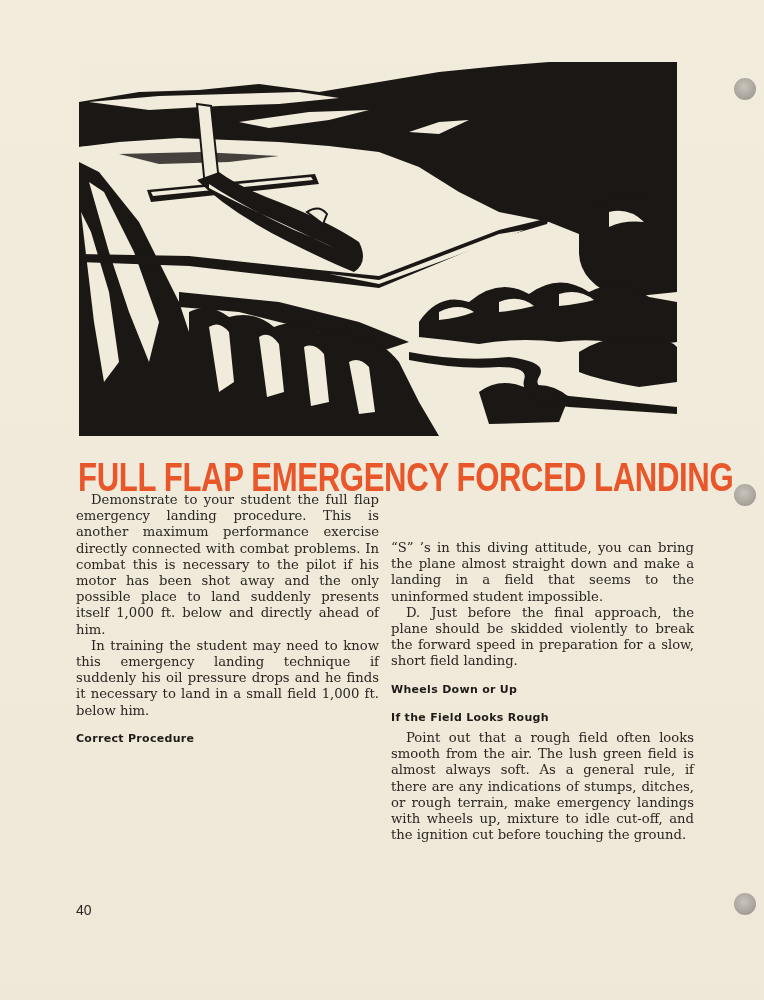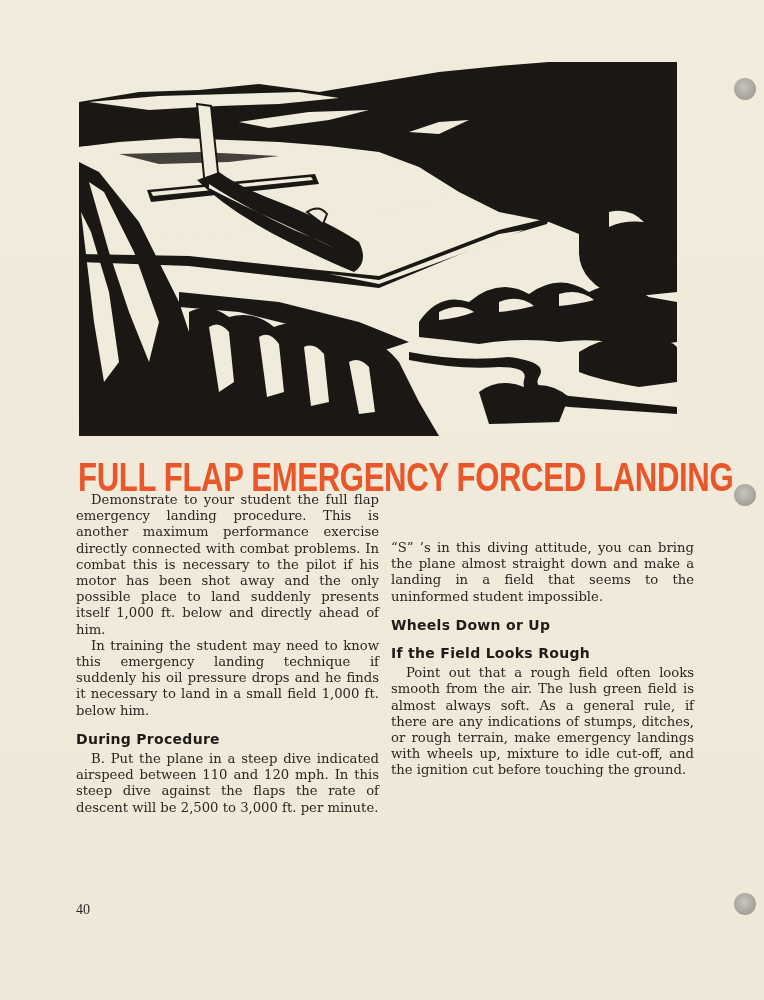--- a/index.html
+++ b/index.html
@@ -28,26 +28,26 @@
       color: #e8562a; white-space: nowrap;
       transform: scaleX(0.76); transform-origin: left center;
       text-transform: uppercase;
     }
     .col { position: absolute; top: 492px; width: 303px; font-size: 13.2px; line-height: 16.2px; }
     .col.left { left: 76px; }
     .col.right { left: 391px; }
     .col p { margin: 0; text-align: justify; text-indent: 15px; }
     .col p.noindent { text-indent: 0; margin-top: 48px; }
     .col h3 {
-      font-family: "DejaVu Sans", sans-serif; font-weight: bold; font-size: 14px;
+      font-family: "DejaVu Sans", sans-serif; font-weight: bold; font-size: 11px;
       margin: 12px 0 4px 0; letter-spacing: 0.3px; color: #1f1b18;
     }
     .pagenum {
       position: absolute; left: 76px; top: 902px;
-      font-family: Liberation Serif, serif; font-size: 14px; color: #2a2622;
+      font-family: Liberation Sans, sans-serif; font-size: 14px; color: #2a2622;
     }
   </style>
 </head>
 <body>
 
 <div class="page">
 
   <div class="hole" style="top:78px"></div>
   <div class="hole" style="top:484px"></div>
   <div class="hole" style="top:893px"></div>
@@ -98,25 +98,25 @@
       <path d="M0 192 L110 194 L240 208 L300 214 L420 168 L470 156 L468 162 L420 176 L300 226 L250 220 L110 204 L0 200 Z" fill="#1b1715"></path>
       <path d="M250 212 L300 218 L420 172 L445 168 L420 178 L300 222 Z" fill="#f1ebdc"></path>
     </svg>
   </div>
 
   <div class="title">FULL FLAP EMERGENCY FORCED LANDING</div>
 
   <div class="col left">
     <p>Demonstrate to your student the full flap emergency landing procedure. This is another maximum performance exercise directly connected with combat problems. In combat this is necessary to the pilot if his motor has been shot away and the only possible place to land suddenly presents itself 1,000 ft. below and directly ahead of him.</p>
     <p>In training the student may need to know this emergency landing technique if suddenly his oil pressure drops and he finds it necessary to land in a small field 1,000 ft. below him.</p>
-    <h3>During Procedure</h3>
-    <p>B.  Put the plane in a steep dive indicated airspeed between 110 and 120 mph. In this steep dive against the flaps the rate of descent will be 2,500 to 3,000 ft. per minute.</p>
+    <h3>Correct Procedure</h3>
   </div>
 
   <div class="col right">
     <p class="noindent">“S” ’s in this diving attitude, you can bring the plane almost straight down and make a landing in a field that seems to the uninformed student impossible.</p>
+    <p>D.  Just before the final approach, the plane should be skidded violently to break the forward speed in preparation for a slow, short field landing.</p>
     <h3>Wheels Down or Up</h3>
     <h3>If the Field Looks Rough</h3>
     <p>Point out that a rough field often looks smooth from the air. The lush green field is almost always soft. As a general rule, if there are any indications of stumps, ditches, or rough terrain, make emergency landings with wheels up, mixture to idle cut-off, and the ignition cut before touching the ground.</p>
   </div>
 
   <div class="pagenum">40</div>
 </div>
 
 </body></html>

